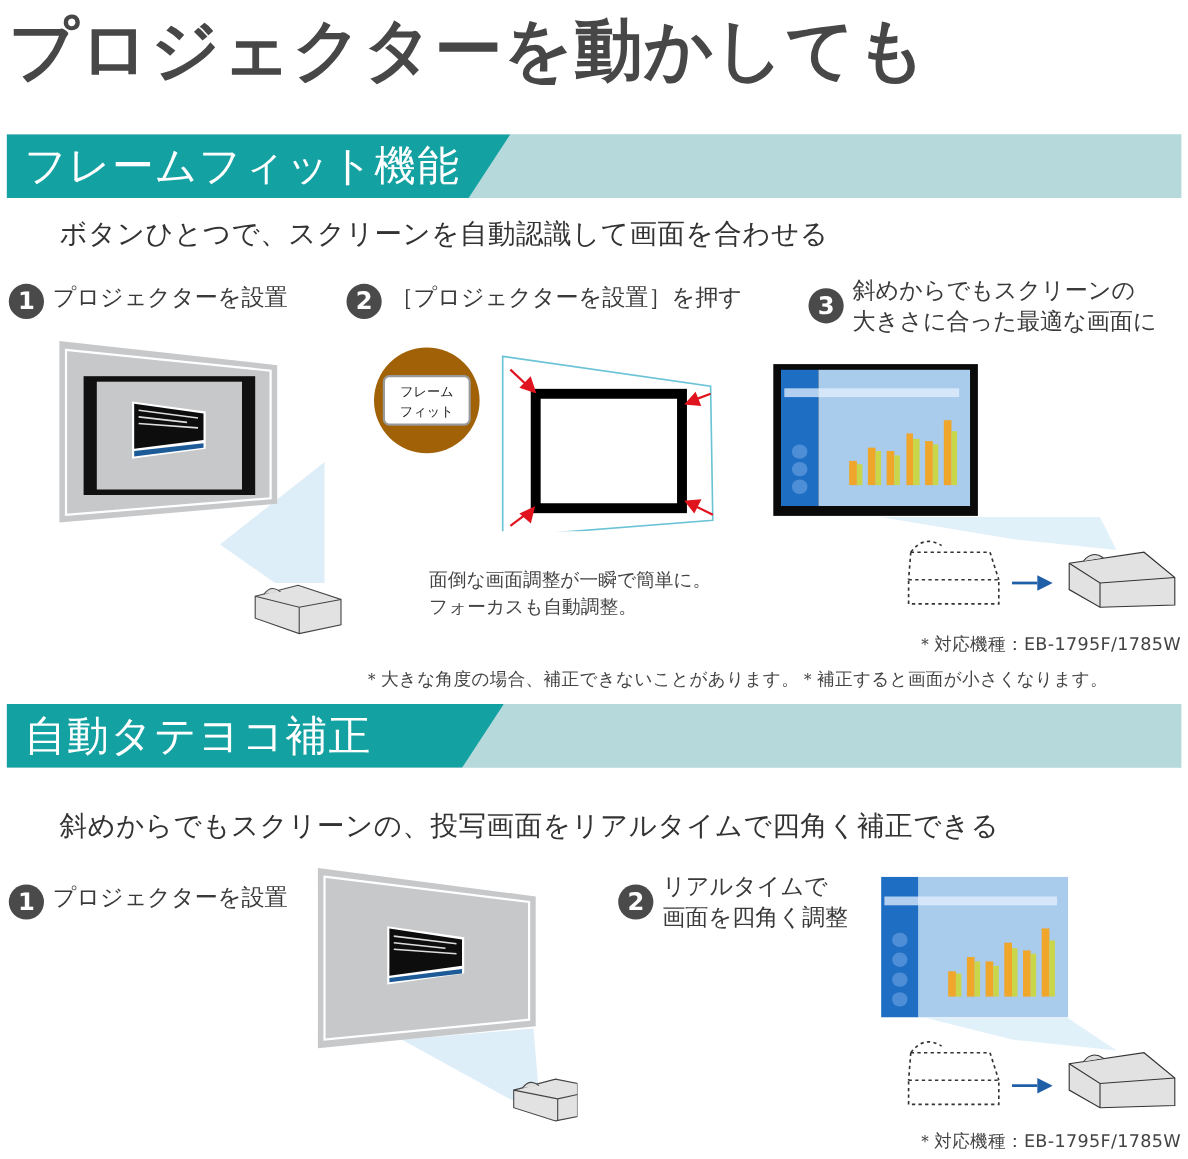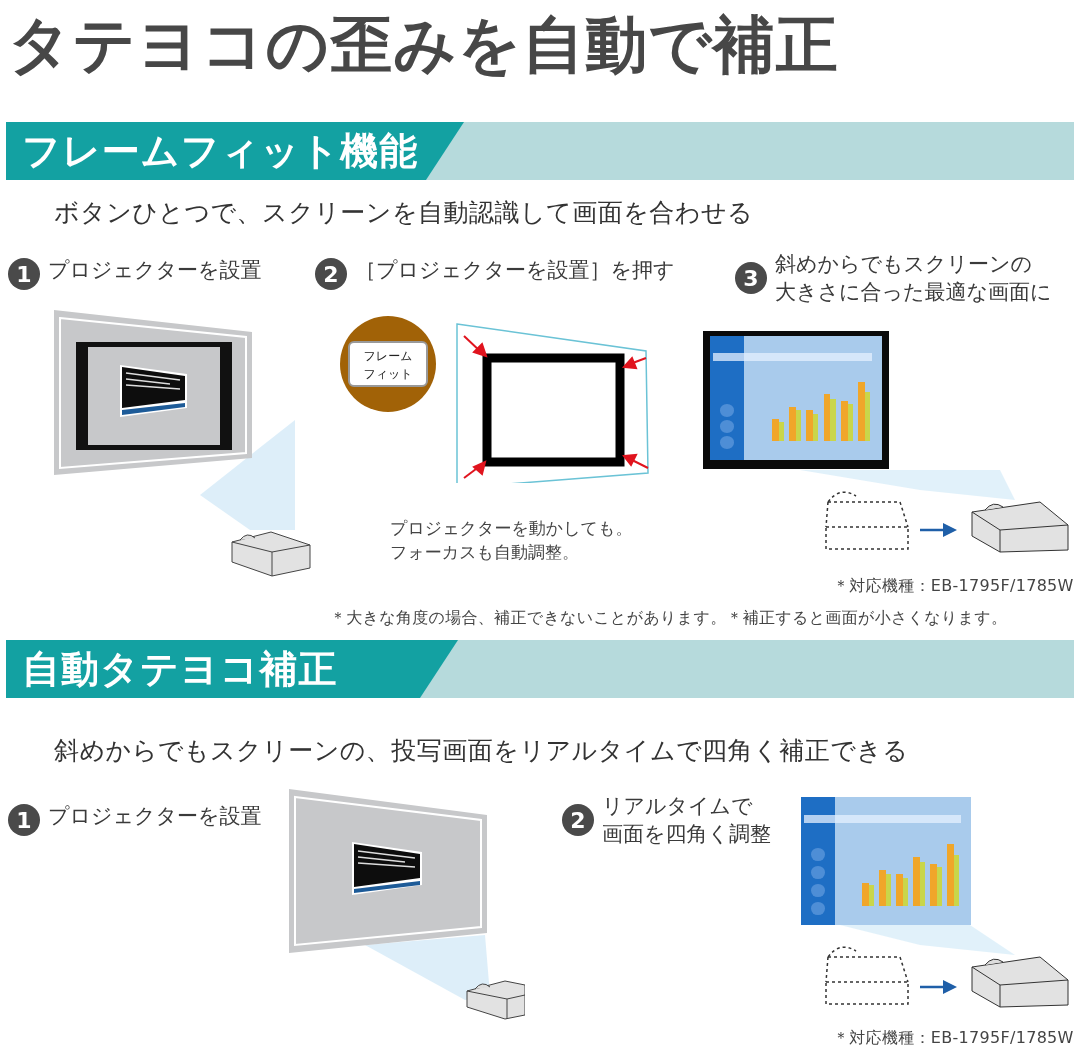--- a/index.html
+++ b/index.html
@@ -13,21 +13,21 @@
     letter-spacing: 1px; line-height: 86px; white-space: nowrap;
   }
 
   .banner { left: 6px; width: 1068px; height: 58px; background: #b6dadc; }
   .banner .dark {
     position: absolute; left: 0; top: 0; height: 58px; background: #13a1a2;
     clip-path: polygon(0 0, 100% 0, calc(100% - 38px) 100%, 0 100%);
   }
   .banner .label {
     position: absolute; left: 16px; top: 0; line-height: 58px; font-size: 38px;
-    font-weight: bold; color: #ffffff; white-space: nowrap; letter-spacing: 1px;
+    font-weight: normal; color: #ffffff; white-space: nowrap; letter-spacing: 1px;
   }
 
   .subtitle { font-size: 25px; color: #333; white-space: nowrap; letter-spacing: 0.5px; margin-left: 44px; }
 
   .step { display: flex; align-items: flex-start; gap: 8px; white-space: nowrap; }
   .step .num {
     width: 32px; height: 32px; border-radius: 50%; background: #4a4a4a; color: #fff;
     font-weight: bold; font-size: 22px; display: flex; align-items: center; justify-content: center;
     flex-shrink: 0; margin-top: 2px;
   }
@@ -51,21 +51,21 @@
   .slide .side { position: absolute; left: 0; top: 0; bottom: 0; width: 20%; background: #1e6ec4; }
   .slide .main { position: absolute; left: 20%; right: 0; top: 0; bottom: 0; background: #a9cbec; }
   .slide .ttl { position: absolute; left: 2%; right: 6%; top: 14%; height: 6%; background: #e6f0ff; opacity: .75; }
   .slide .bar { position: absolute; bottom: 15%; width: 4%; background: #f0a62a; }
   .slide .bar2 { position: absolute; bottom: 15%; width: 3%; background: #c9d64a; }
   .slide .dot { position: absolute; left: 6%; width: 8%; border-radius: 50%; background: #4e8ed6; }
 </style>
 </head>
 <body>
 
-<div class="abs main-title">タテヨコの歪みを自動で補正</div>
+<div class="abs main-title">プロジェクターを動かしても</div>
 
 <div class="abs banner" style="top:122px;">
   <div class="dark" style="width:458px;"></div>
   <div class="label">フレームフィット機能</div>
 </div>
 
 <div class="abs subtitle" style="left:10px; top:196px;">ボタンひとつで、スクリーンを自動認識して画面を合わせる</div>
 
 <div class="abs step" style="left:8px; top:256px;">
   <div class="num">1</div>
@@ -119,21 +119,21 @@
     <line x1="196" y1="40" x2="180" y2="46"></line>
       <polygon points="174,49 182,40 186,50"></polygon>
     <line x1="14" y1="160" x2="30" y2="148"></line>
       <polygon points="35,144 32,156 24,149"></polygon>
     <line x1="198" y1="150" x2="180" y2="141"></line>
       <polygon points="174,138 186,137 181,147"></polygon>
   </g>
 </svg>
 
 <div class="abs caption" style="left:390px; top:516px;">
-  <div>プロジェクターを動かしても。</div>
+  <div>面倒な画面調整が一瞬で簡単に。</div>
   <div>フォーカスも自動調整。</div>
 </div>
 
 <div class="abs" style="left:703px; top:331px; width:186px; height:138px; background:#0a0a0a;">
   <div class="abs slide" style="left:7px; top:5px; width:172px; height:124px;">
     <div class="side"></div>
       <div class="main"></div>
     <div class="ttl"></div>
     <div class="dot" style="top:55%; height:10%;"></div>
     <div class="dot" style="top:68%; height:10%;"></div>

